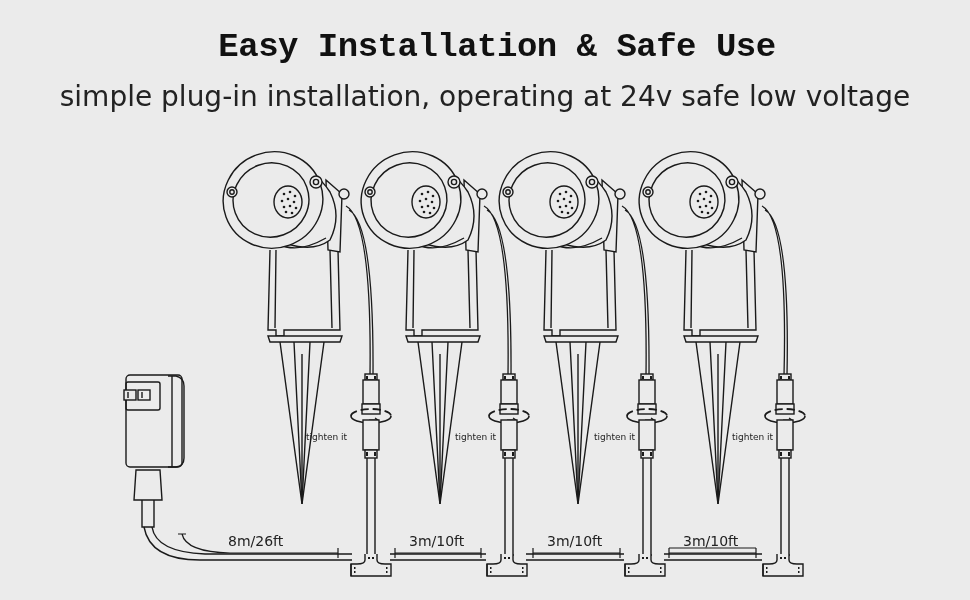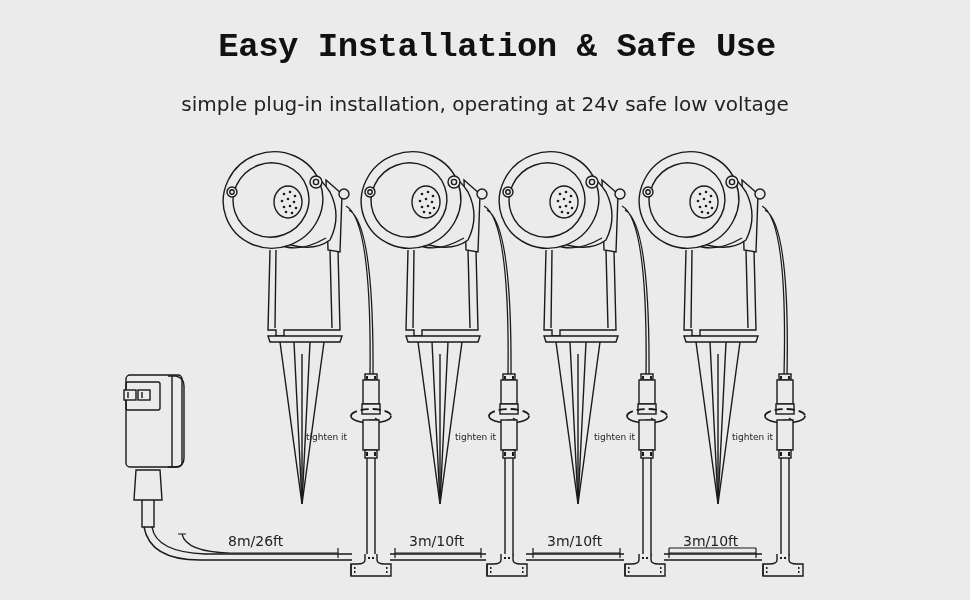--- a/index.html
+++ b/index.html
@@ -10,21 +10,21 @@
     position:relative;
   }
   .title {
     position:absolute; left:12px; top:28px; width:970px; text-align:center;
     font-family:Liberation Mono, monospace; font-weight:bold;
     font-size:34px; color:#111; letter-spacing:-0.5px;
   }
   .subtitle {
     position:absolute; left:0; top:80px; width:970px; text-align:center;
     font-family:"DejaVu Sans", sans-serif;
-    font-size:20px; color:#222;margin-top:12px;
+    font-size:28px; color:#222;
   }
   svg.diagram { position:absolute; left:0; top:0; }
   .lbl-tighten { font-family:"DejaVu Sans", sans-serif; font-size:9px; fill:#222; }
   .lbl-dist { font-family:"DejaVu Sans", sans-serif; font-size:14px; fill:#222; }
 </style>
 </head>
 <body>
 
 <div class="title">Easy Installation &amp; Safe Use</div>
 <div class="subtitle">simple plug-in installation, operating at 24v safe low voltage</div>

